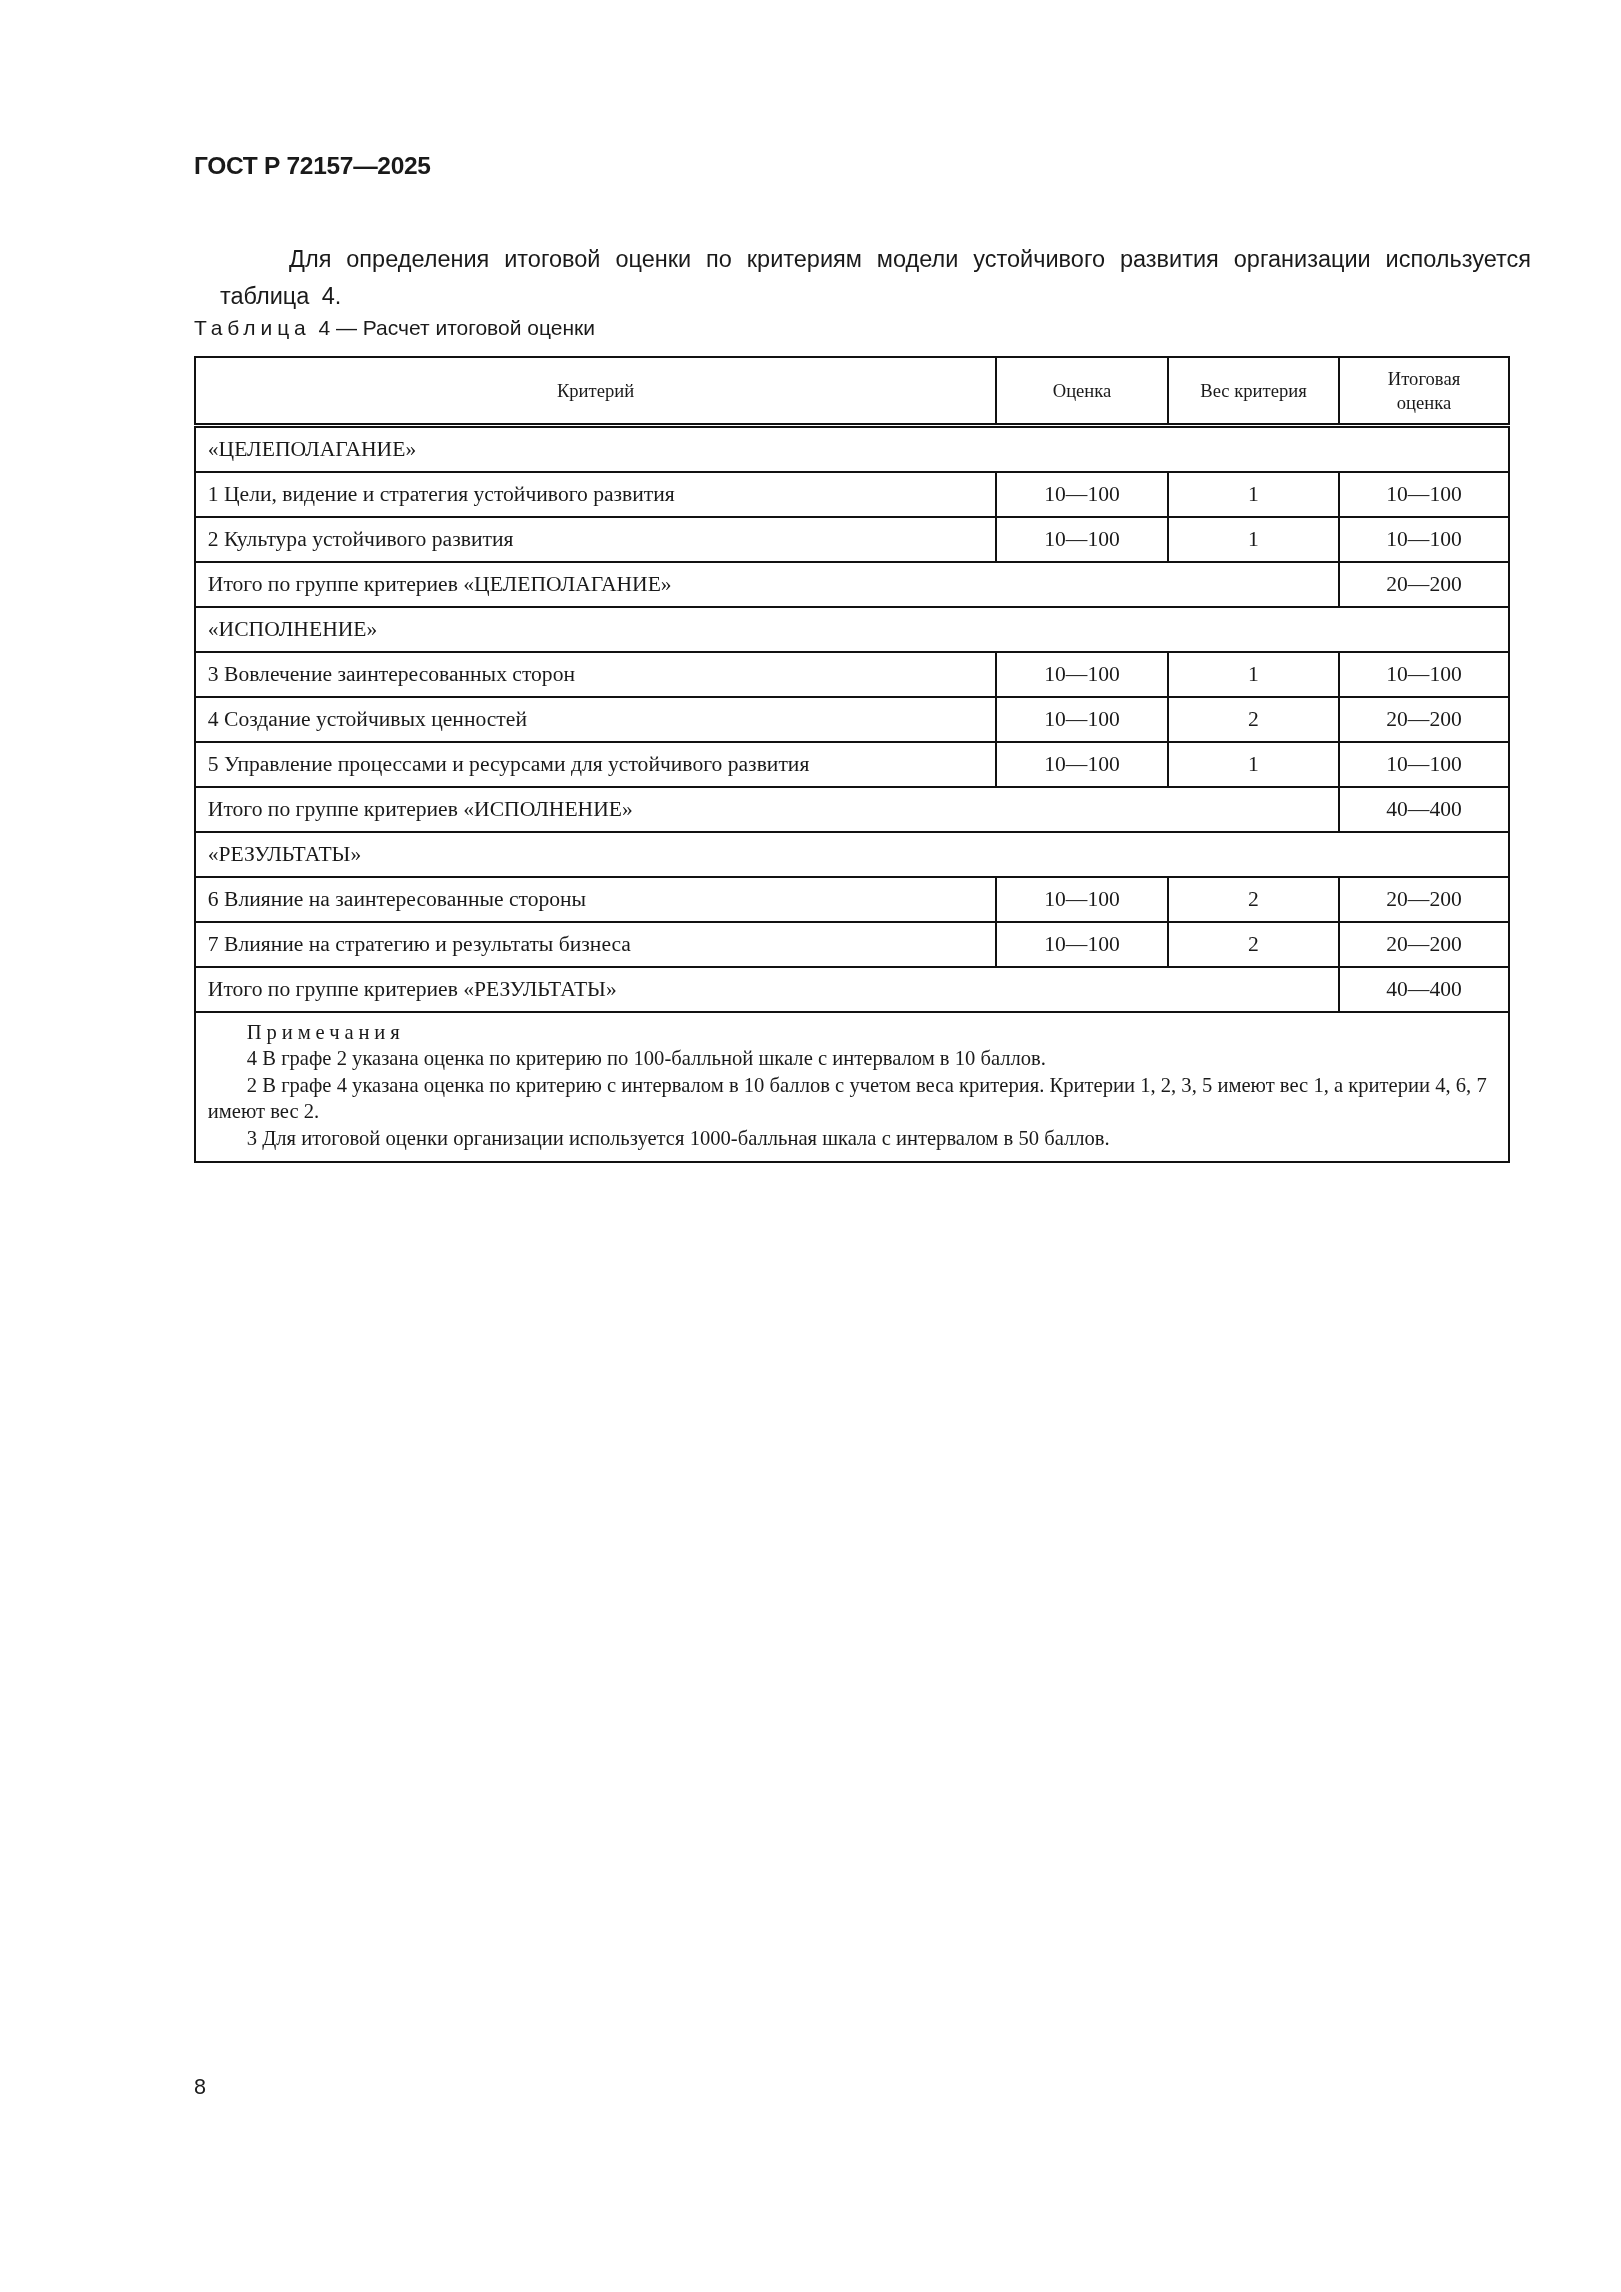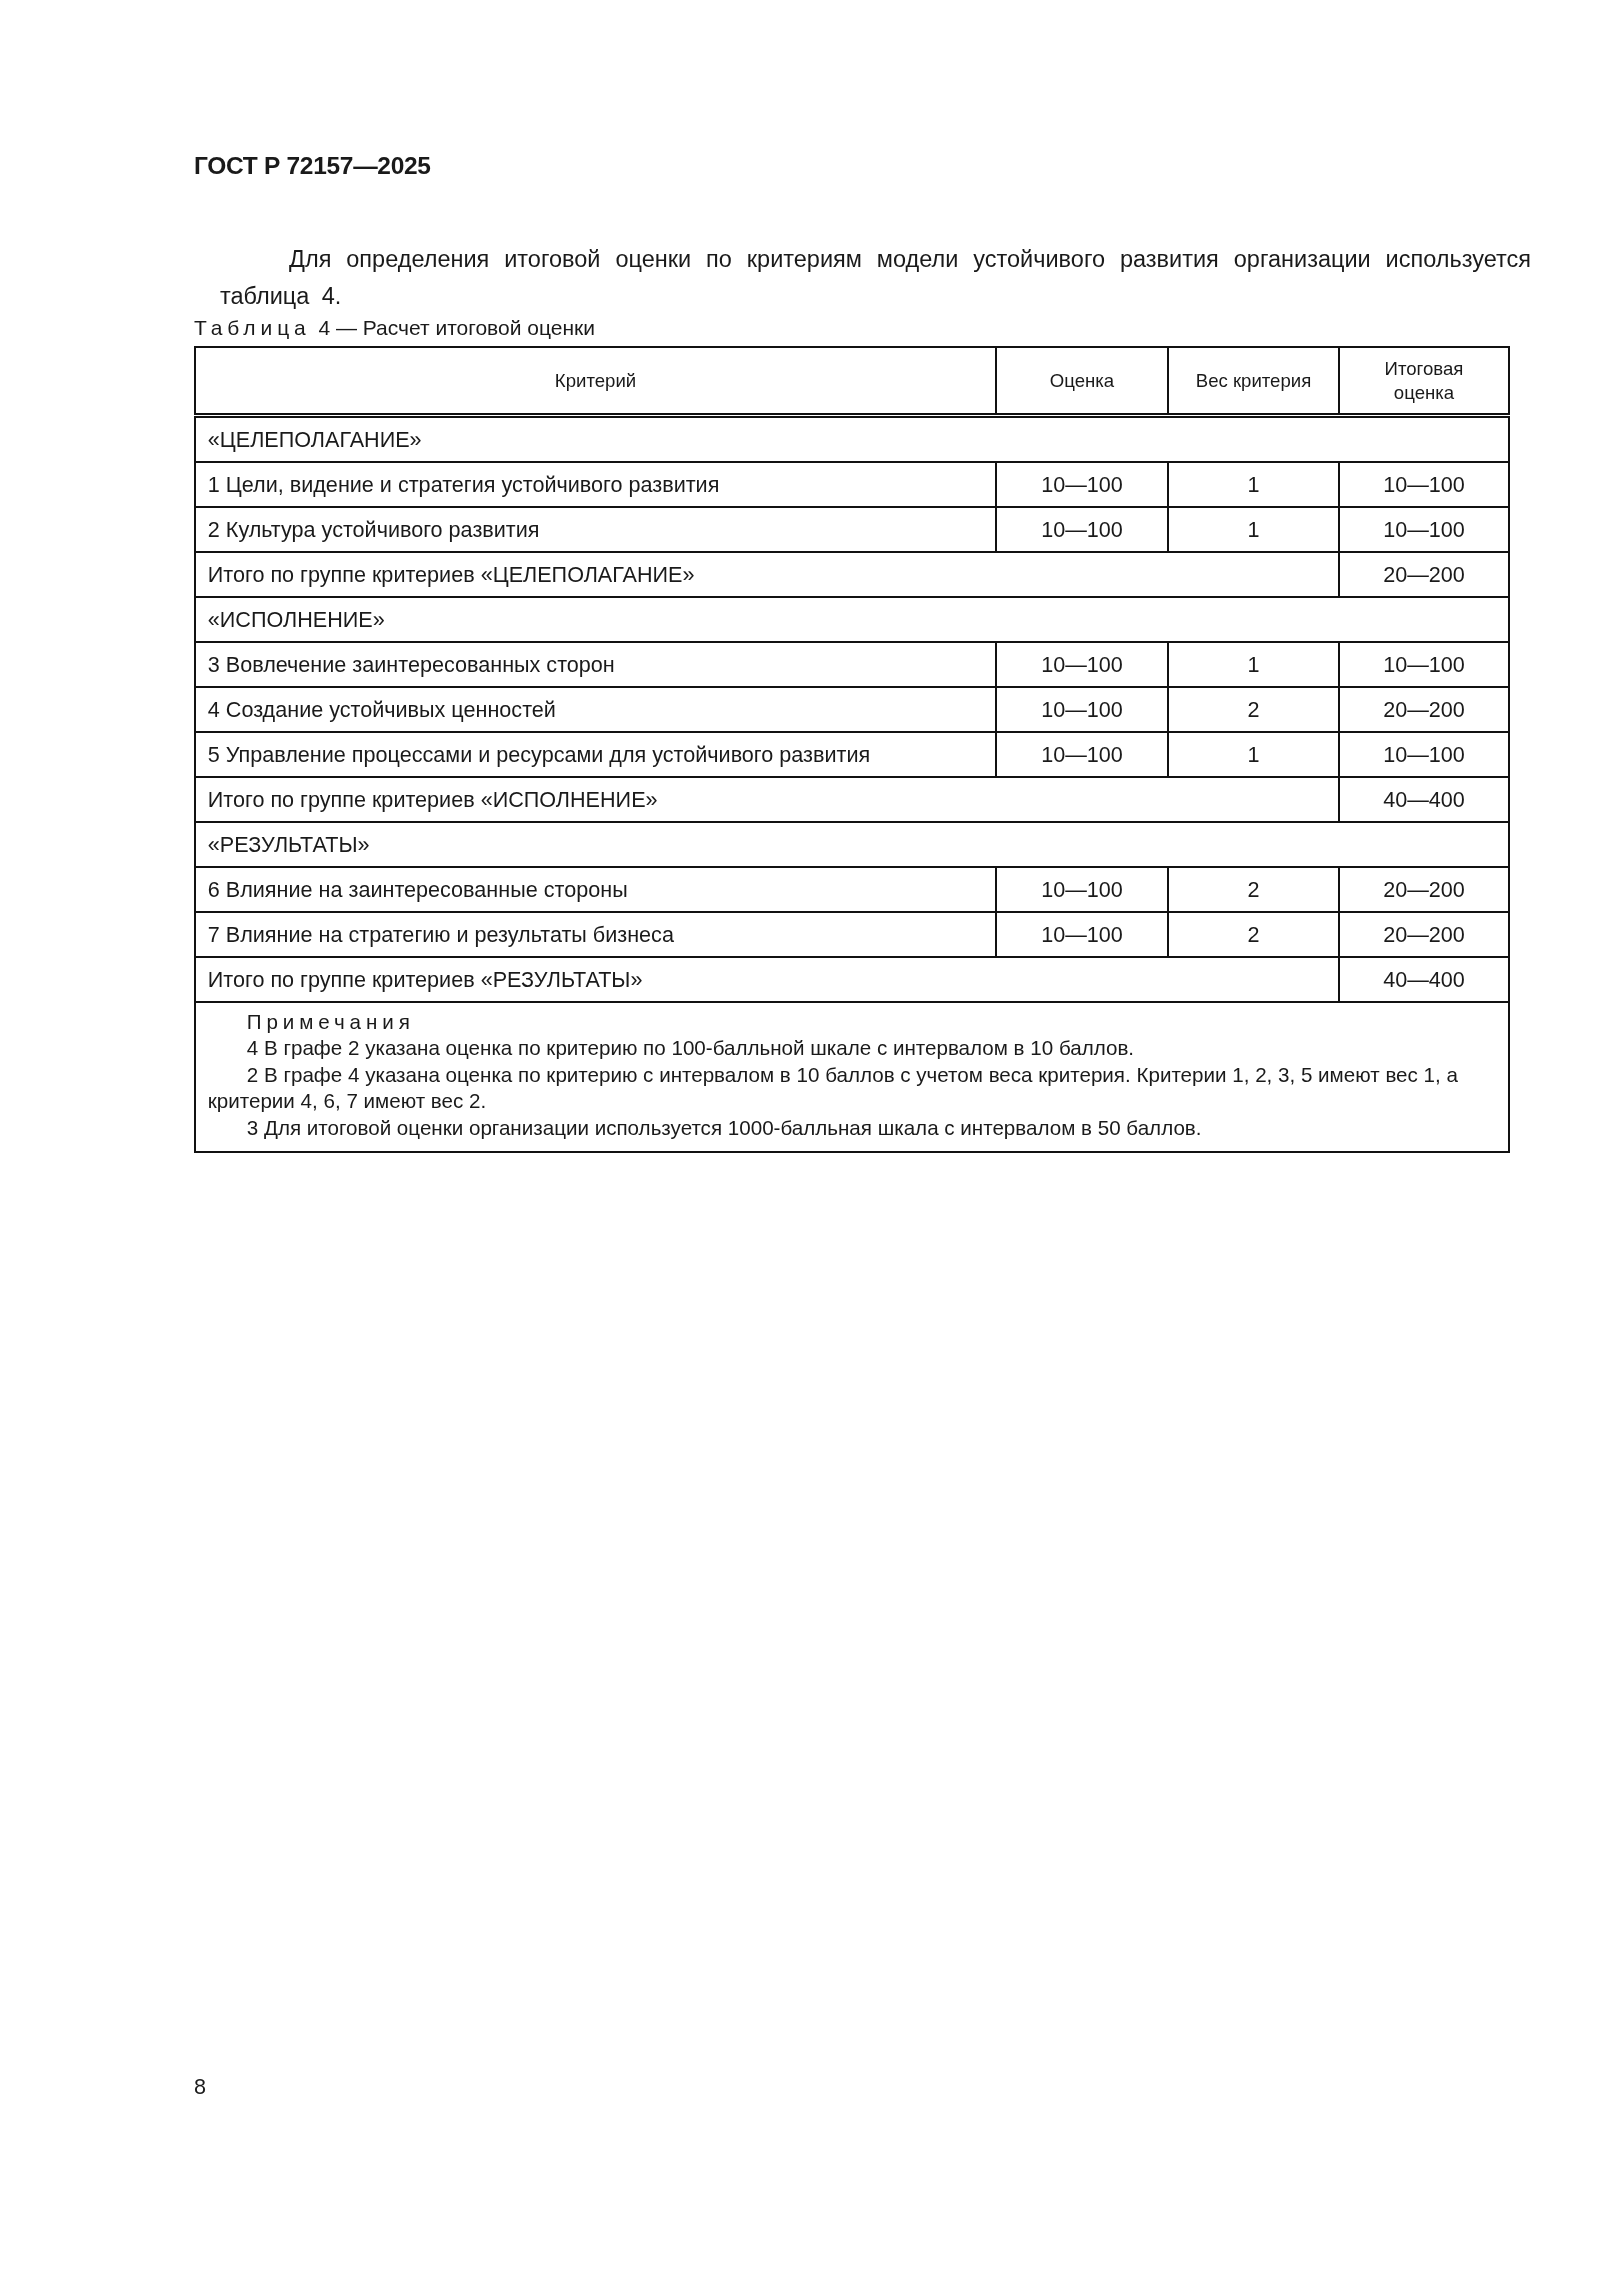--- a/index.html
+++ b/index.html
@@ -17,24 +17,25 @@
     text-align-last: left; text-indent: 69px; margin: 16px;
     word-spacing: 5.9px;
   }
   .caption {
     position: absolute; left: 194px; top: 316px;
     font-size: 21px;
   }
   .caption .spaced { letter-spacing: 4.9px; margin-right: 7.8px; }
 
   table.grid {
-    position: absolute; left: 194px; top: 346px; width: 1312px;
+    position: absolute; left: 194px; top: 356px; width: 1312px;
     border-collapse: collapse; table-layout: fixed;
     border: 2.9px solid #111;
     font-size: 21.6px;
+    font-family: Liberation Serif, serif;
   }
   table.grid col.c1 { width: 801px; }
   table.grid col.c2 { width: 172px; }
   table.grid col.c3 { width: 171px; }
   table.grid col.c4 { width: 170px; }
   table.grid td, table.grid th {
     border: 2.9px solid #111; padding: 0 11.8px; height: 43px;
     font-weight: normal; vertical-align: middle;
   }
   table.grid th {

